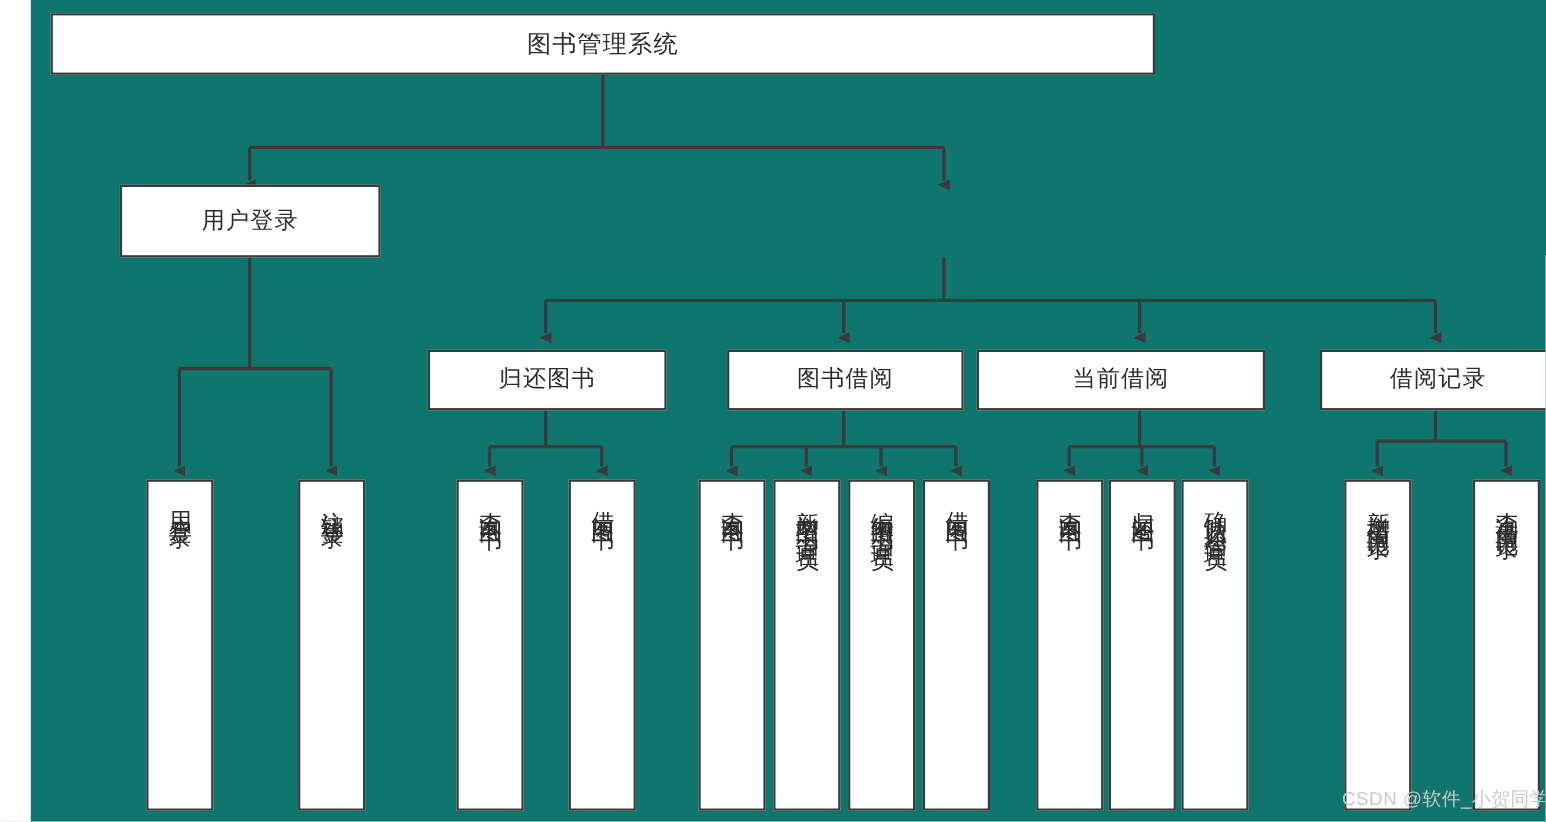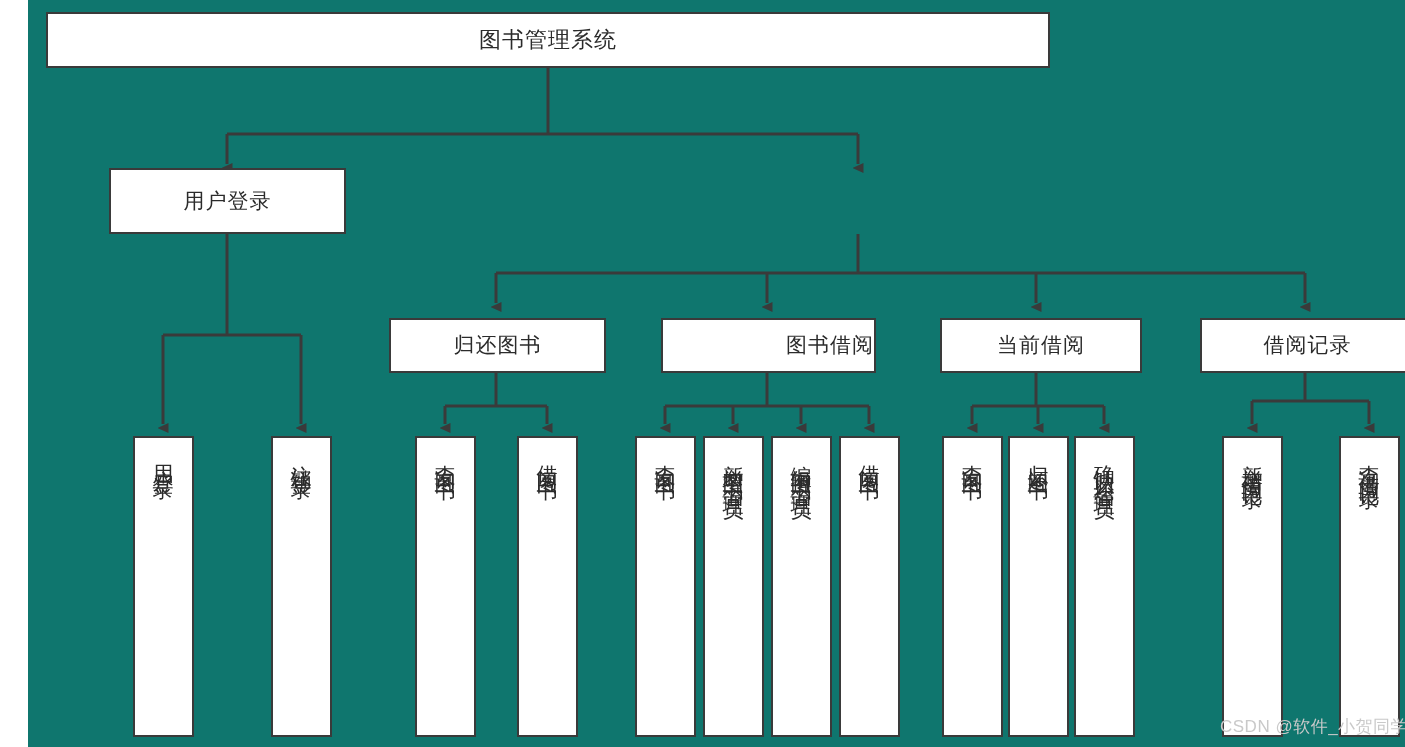--- a/index.html
+++ b/index.html
@@ -137,25 +137,25 @@
 
   <div class="node h" style="left:81px; top:168px; width:237px; height:66px;">
     <span class="label">用户登录</span>
   </div>
 
 
   <div class="node h" style="left:361px; top:318px; width:217px; height:55px;">
     <span class="label">归还图书</span>
   </div>
 
-  <div class="node h" style="left:633px; top:318px; width:215px; height:55px;justify-content:flex-end;">
+  <div class="node h" style="left:633px; top:318px; width:215px; height:55px;">
     <span class="label">图书借阅</span>
   </div>
 
-  <div class="node h" style="left:912px; top:318px; width:202px; height:55px;">
+  <div class="node h" style="left:860px; top:318px; width:262px; height:55px;">
     <span class="label">当前借阅</span>
   </div>
 
   <div class="node h" style="left:1172px; top:318px; width:215px; height:55px;">
     <span class="label">借阅记录</span>
   </div>
 
   <div class="node v" style="left:105px; top:436px; width:61px; height:301px;">
     <span class="label">用户登录</span>
   </div>

